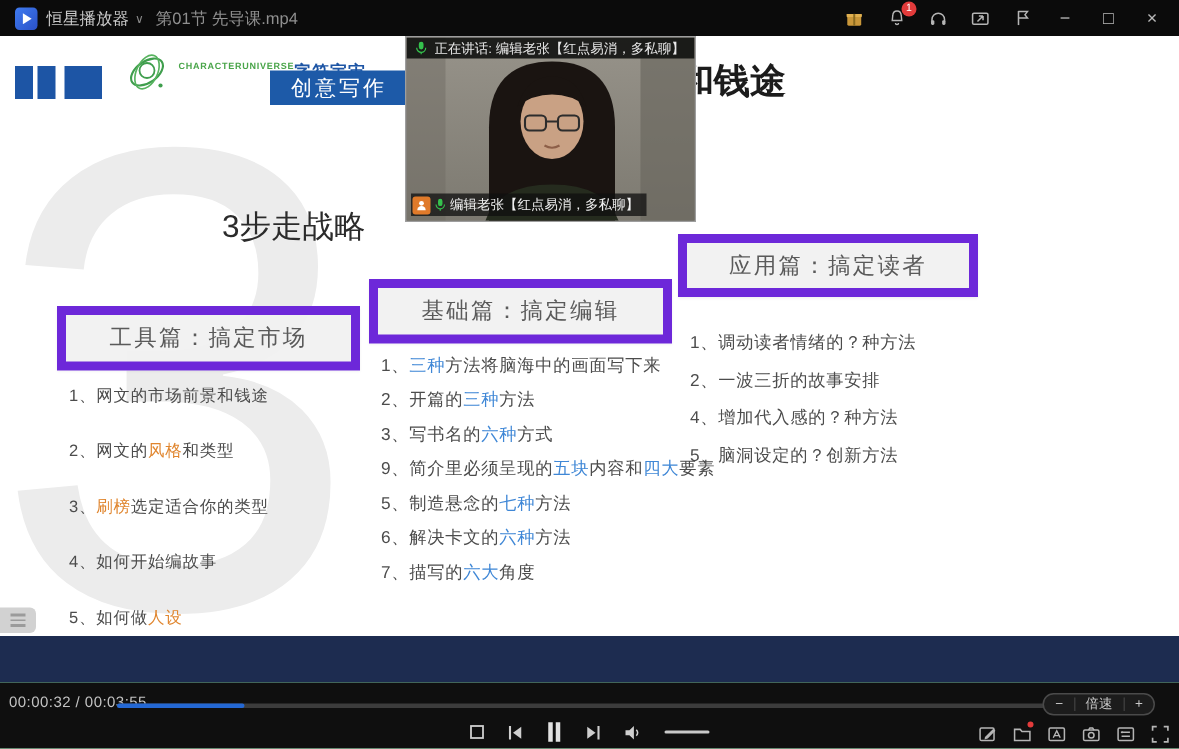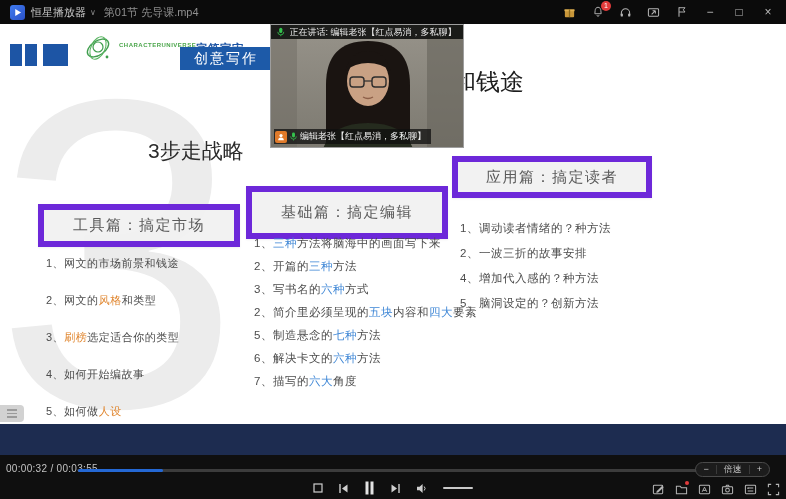--- a/index.html
+++ b/index.html
@@ -27,27 +27,27 @@
                color:#ececec; font-weight:400; z-index:1; }
   .sq { position:absolute; top:20px; background:#1d55a5; height:22px; z-index:2; }
   .sq1 { left:10px; width:12px; } .sq2 { left:25px; width:12px; } .sq3 { left:43px; width:25px; }
   .logo { position:absolute; left:82px; top:8px; z-index:2; display:flex; align-items:center; gap:5px; }
   .logo-text { display:flex; flex-direction:row; line-height:1.05; }
   .logo-en { font-size:6px; color:#4aa54a; font-weight:bold; letter-spacing:.5px; }
   .logo-cn { font-size:11px; color:#1d55a5; font-weight:bold; letter-spacing:1px; margin-top:1px; }
   .banner { position:absolute; left:180px; top:23px; width:92px; height:23px; background:#1d5aa8;
             color:#fff; font-size:14px; letter-spacing:2px; display:flex; align-items:center;
             justify-content:center; z-index:2; }
-  .heading { position:absolute; left:452px; top:14px; font-size:24px; font-weight:400; color:#1c1c1c; z-index:2;margin-top:28px; }
+  .heading { position:absolute; left:452px; top:14px; font-size:24px; font-weight:700; color:#1c1c1c; z-index:2; }
   .strategy { position:absolute; left:148px; top:113px; font-size:21px; font-weight:500; color:#2b2b2b; z-index:3; }
   .secbox { position:absolute; background:rgba(241,241,241,.92); border:6px solid #6d28d9;
             box-shadow:0 1px 2px rgba(0,0,0,.06); display:flex; align-items:center; justify-content:center;
             font-size:15px; letter-spacing:1.5px; color:#5a5a5a; font-weight:500; z-index:3; }
   .box1 { left:38px; top:180px; width:202px; height:43px; }
-  .box2 { left:246px; top:162px; width:202px; height:53px;text-align:center; }
+  .box2 { left:246px; top:162px; width:202px; height:43px;text-align:center; }
   .box3 { left:452px; top:132px; width:200px; height:42px; }
   .list { position:absolute; z-index:3; display:flex; flex-direction:column; color:#4c4c4c; }
   .list1 { left:46px; top:232px; font-size:11px; gap:22px; }
   .list2 { left:254px; top:212px; font-size:11.5px; gap:8px; }
   .list3 { left:460px; top:197px; font-size:11.5px; gap:10px;justify-content:flex-end; }
   .li { white-space:nowrap; letter-spacing:.5px; }
   .c-o { color:#e0862f; } .c-b { color:#3f87d6; }
   .navy { position:absolute; left:0; top:400px; width:786px; height:31px; background:#1d2c50; z-index:4; }
   .handle { position:absolute; left:0; top:381px; width:24px; height:17px; background:#d2d2d2;
             border-radius:0 4px 4px 0; z-index:5; display:flex; flex-direction:column; gap:2px;
@@ -184,21 +184,21 @@
         <div class="li"><span>5、如何做</span><span class="c-o">人设</span></div>
         <div class="li"><span>6、把故事写长的秘诀在</span><span class="c-o">总纲</span><span>里</span></div>
         <div class="li"><span>7、如何写</span><span class="c-o">大纲</span></div>
         <div class="li"><span>8、怎么产生源源不断的</span><span class="c-o">情节</span></div>
         <div class="li"><span>9、做一条故事的生产线</span></div>
       </div>
     <div class="list list2">
         <div class="li"><span>1、</span><span class="c-b">三种</span><span>方法将脑海中的画面写下来</span></div>
         <div class="li"><span>2、开篇的</span><span class="c-b">三种</span><span>方法</span></div>
         <div class="li"><span>3、写书名的</span><span class="c-b">六种</span><span>方式</span></div>
-        <div class="li"><span>2、简介里必须呈现的</span><span class="c-b">五块</span><span>内容和</span><span class="c-b">四大</span><span>要素</span></div>
+        <div class="li"><span>9、简介里必须呈现的</span><span class="c-b">五块</span><span>内容和</span><span class="c-b">四大</span><span>要素</span></div>
         <div class="li"><span>5、制造悬念的</span><span class="c-b">七种</span><span>方法</span></div>
         <div class="li"><span>6、解决卡文的</span><span class="c-b">六种</span><span>方法</span></div>
         <div class="li"><span>7、描写的</span><span class="c-b">六大</span><span>角度</span></div>
       </div>
     <div class="list list3">
         <div class="li"><span>1、调动读者情绪的？种方法</span></div>
         <div class="li"><span>2、一波三折的故事安排</span></div>
         <div class="li"><span>4、增加代入感的？种方法</span></div>
         <div class="li"><span>5、脑洞设定的？创新方法</span></div>
       </div>

